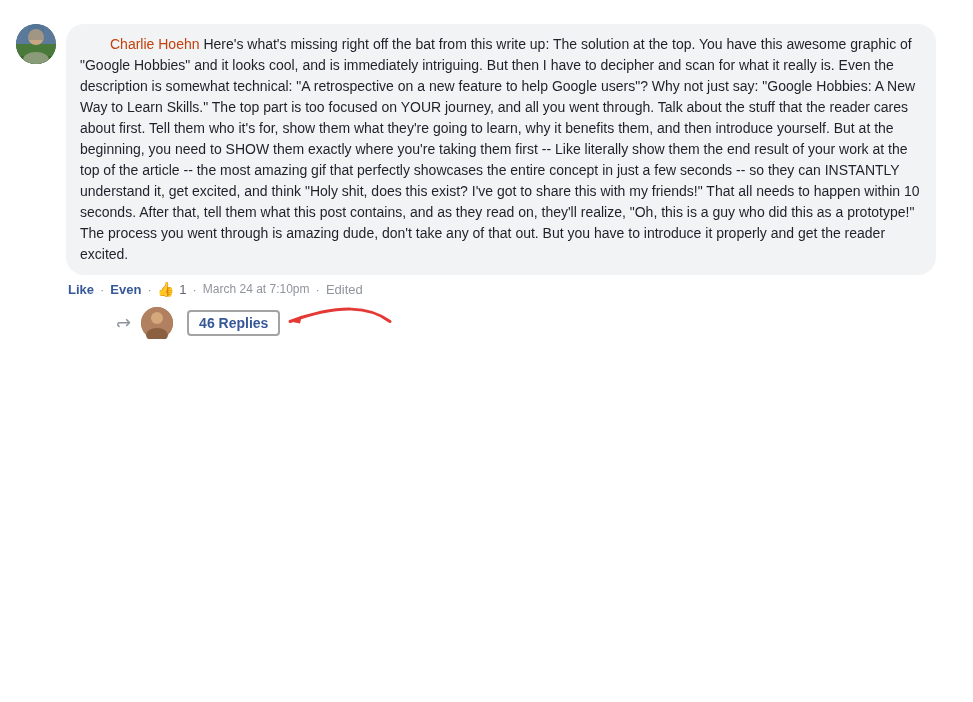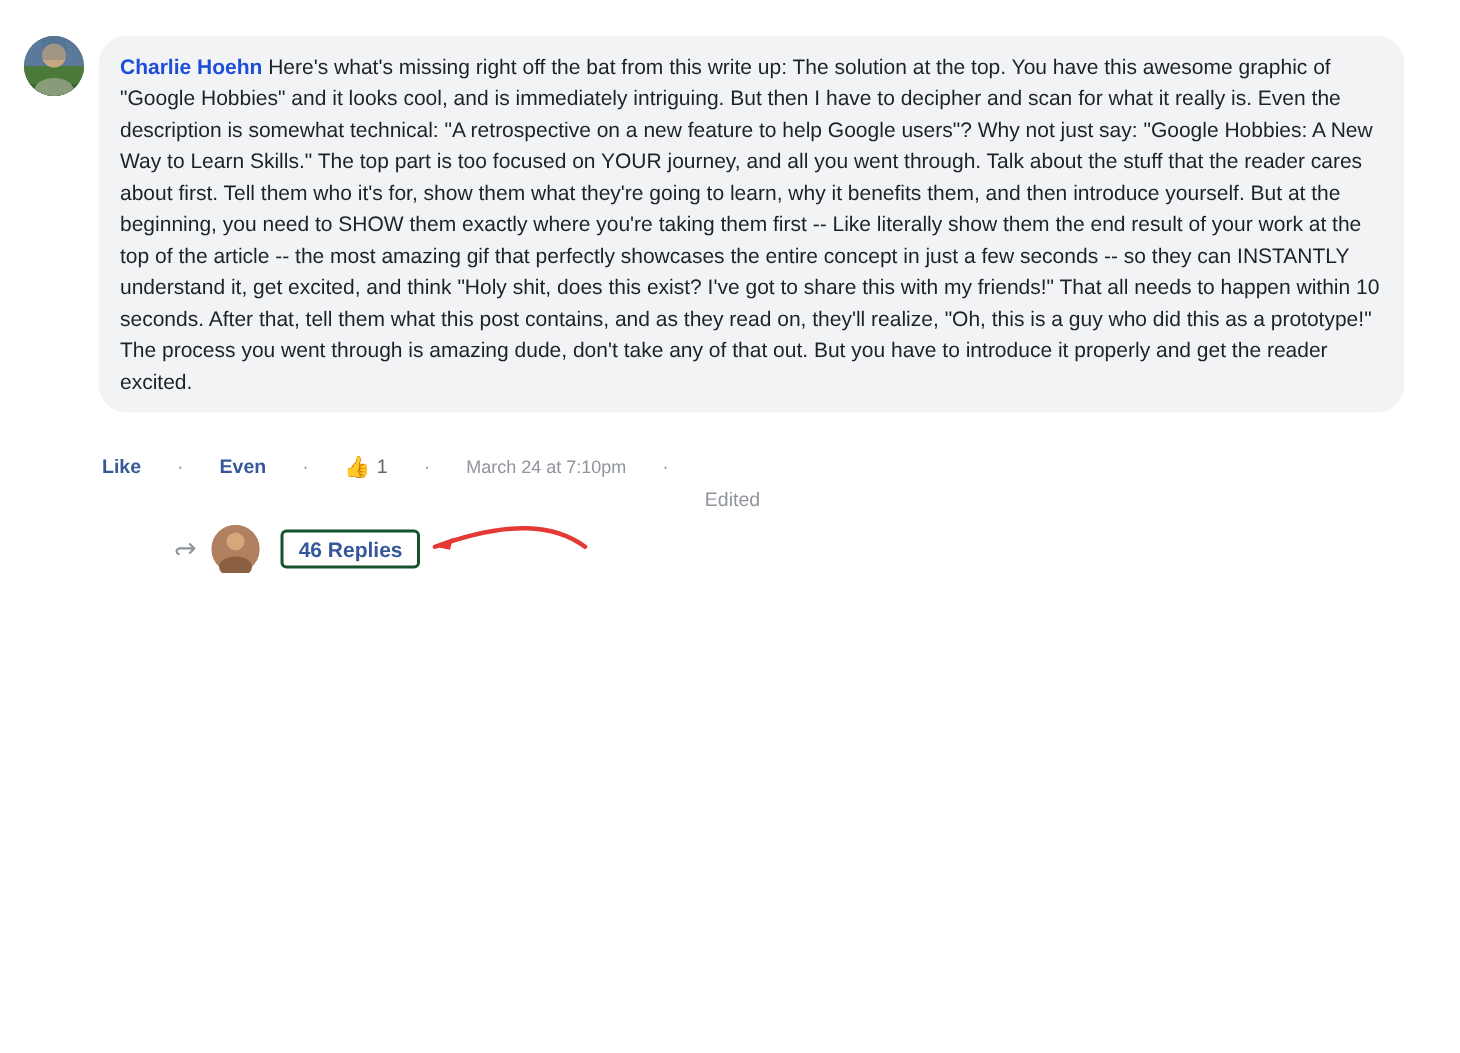--- a/index.html
+++ b/index.html
@@ -50,37 +50,38 @@
 
     .comment-bubble {
       background: #f2f3f5;
       border-radius: 18px;
       padding: 10px 14px;
       display: inline-block;
       max-width: 870px;
     }
 
     .comment-author {
-      font-weight: bold;
-      color: #1d4ed8;
+      font-weight: normal;
+      color: #c2410c;
       font-size: 14px;
       text-decoration: none;
+      margin-left: 30px;
     }
 
     .comment-text {
       font-size: 14px;
       line-height: 1.5;
       color: #1d2129;
       margin-top: 2px;
     }
 
     .comment-actions {
       display: flex;
       align-items: center;
-      gap: 24px;
+      gap: 6px;
       margin-top: 6px;
       padding-left: 2px;
       font-size: 13px;
       color: #616770;
     }
 
     .action-link {
       color: #365899;
       font-weight: bold;
       text-decoration: none;
@@ -107,21 +108,20 @@
     }
 
     .timestamp {
       color: #90949c;
       font-size: 12px;
     }
 
     .edited-label {
       color: #90949c;
       font-size: 13px;
-      margin-top: 44px;
     }
 
     
     .reply-row {
       display: flex;
       align-items: center;
       gap: 10px;
       margin-top: 10px;
       padding-left: 50px;
     }
@@ -142,21 +142,21 @@
 
     .reply-text {
       color: #365899;
       font-weight: bold;
       font-size: 14px;
       text-decoration: none;
       cursor: pointer;
     }
 
     .replies-count-box {
-      border: 2px solid #14532d;
+      border: 2px solid #a3a3a3;
       border-radius: 4px;
       padding: 3px 10px;
       color: #365899;
       font-weight: bold;
       font-size: 14px;
       cursor: pointer;
       background: #fff;
       margin-left: 4px;
     }
 

